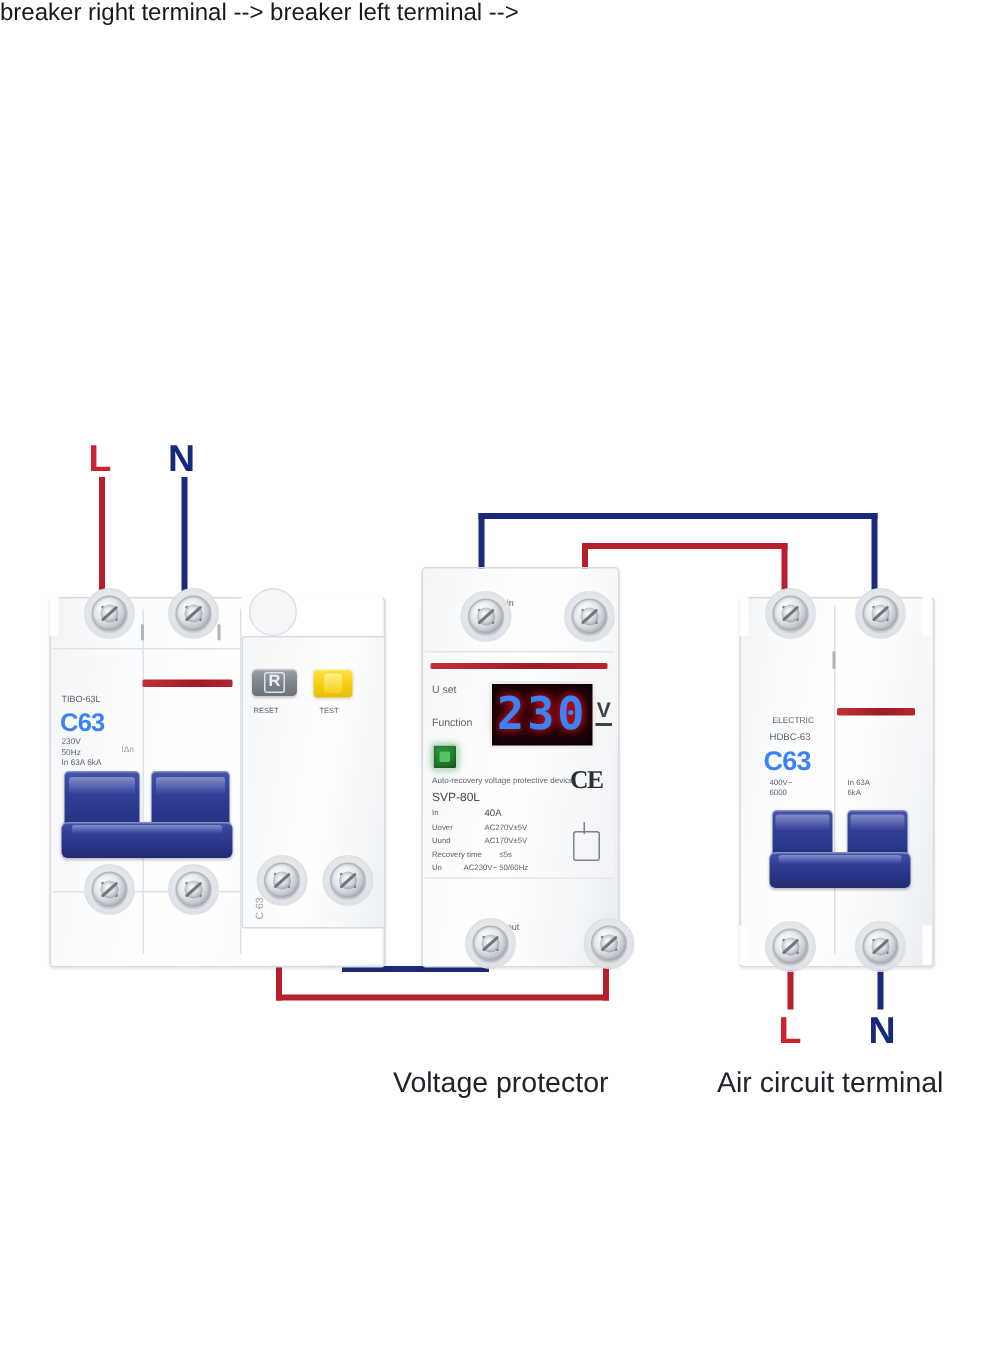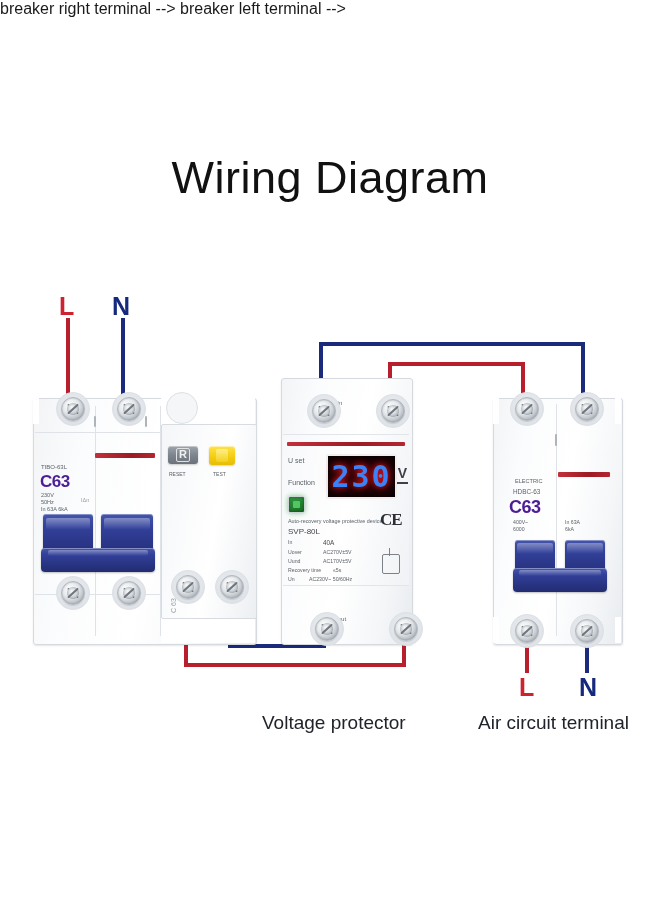--- a/index.html
+++ b/index.html
@@ -127,21 +127,21 @@
   
   .face-text {
     position: absolute;
     color: #5c6268;
     font-family: "Liberation Sans", sans-serif;
     white-space: nowrap;
     line-height: 1.15;
   }
   .rating {
     position: absolute;
-    color: #4c1d95;
+    color: #3b82f6;
     font-weight: 700;
     font-family: "Liberation Sans", sans-serif;
     letter-spacing: -0.5px;
   }
 
   
   .wire {
     position: absolute;
     background: #b61f2b;
   }
@@ -286,21 +286,20 @@
     transform: rotate(-90deg);
     transform-origin: left top;
   }
 </style>
 </head>
 <body>
 
 <div id="stage">
 
   
-  <div class="title">Wiring Diagram</div>
 
   
 
   
   <div class="wire red" style="left:66px; top:318px; width:4px; height:82px;"></div>
   
   <div class="wire blue" style="left:121px; top:318px; width:4px; height:82px;"></div>
 
    breaker right terminal --&gt;
   <div class="wire blue" style="left:319px; top:342px; width:4px; height:68px;"></div>

